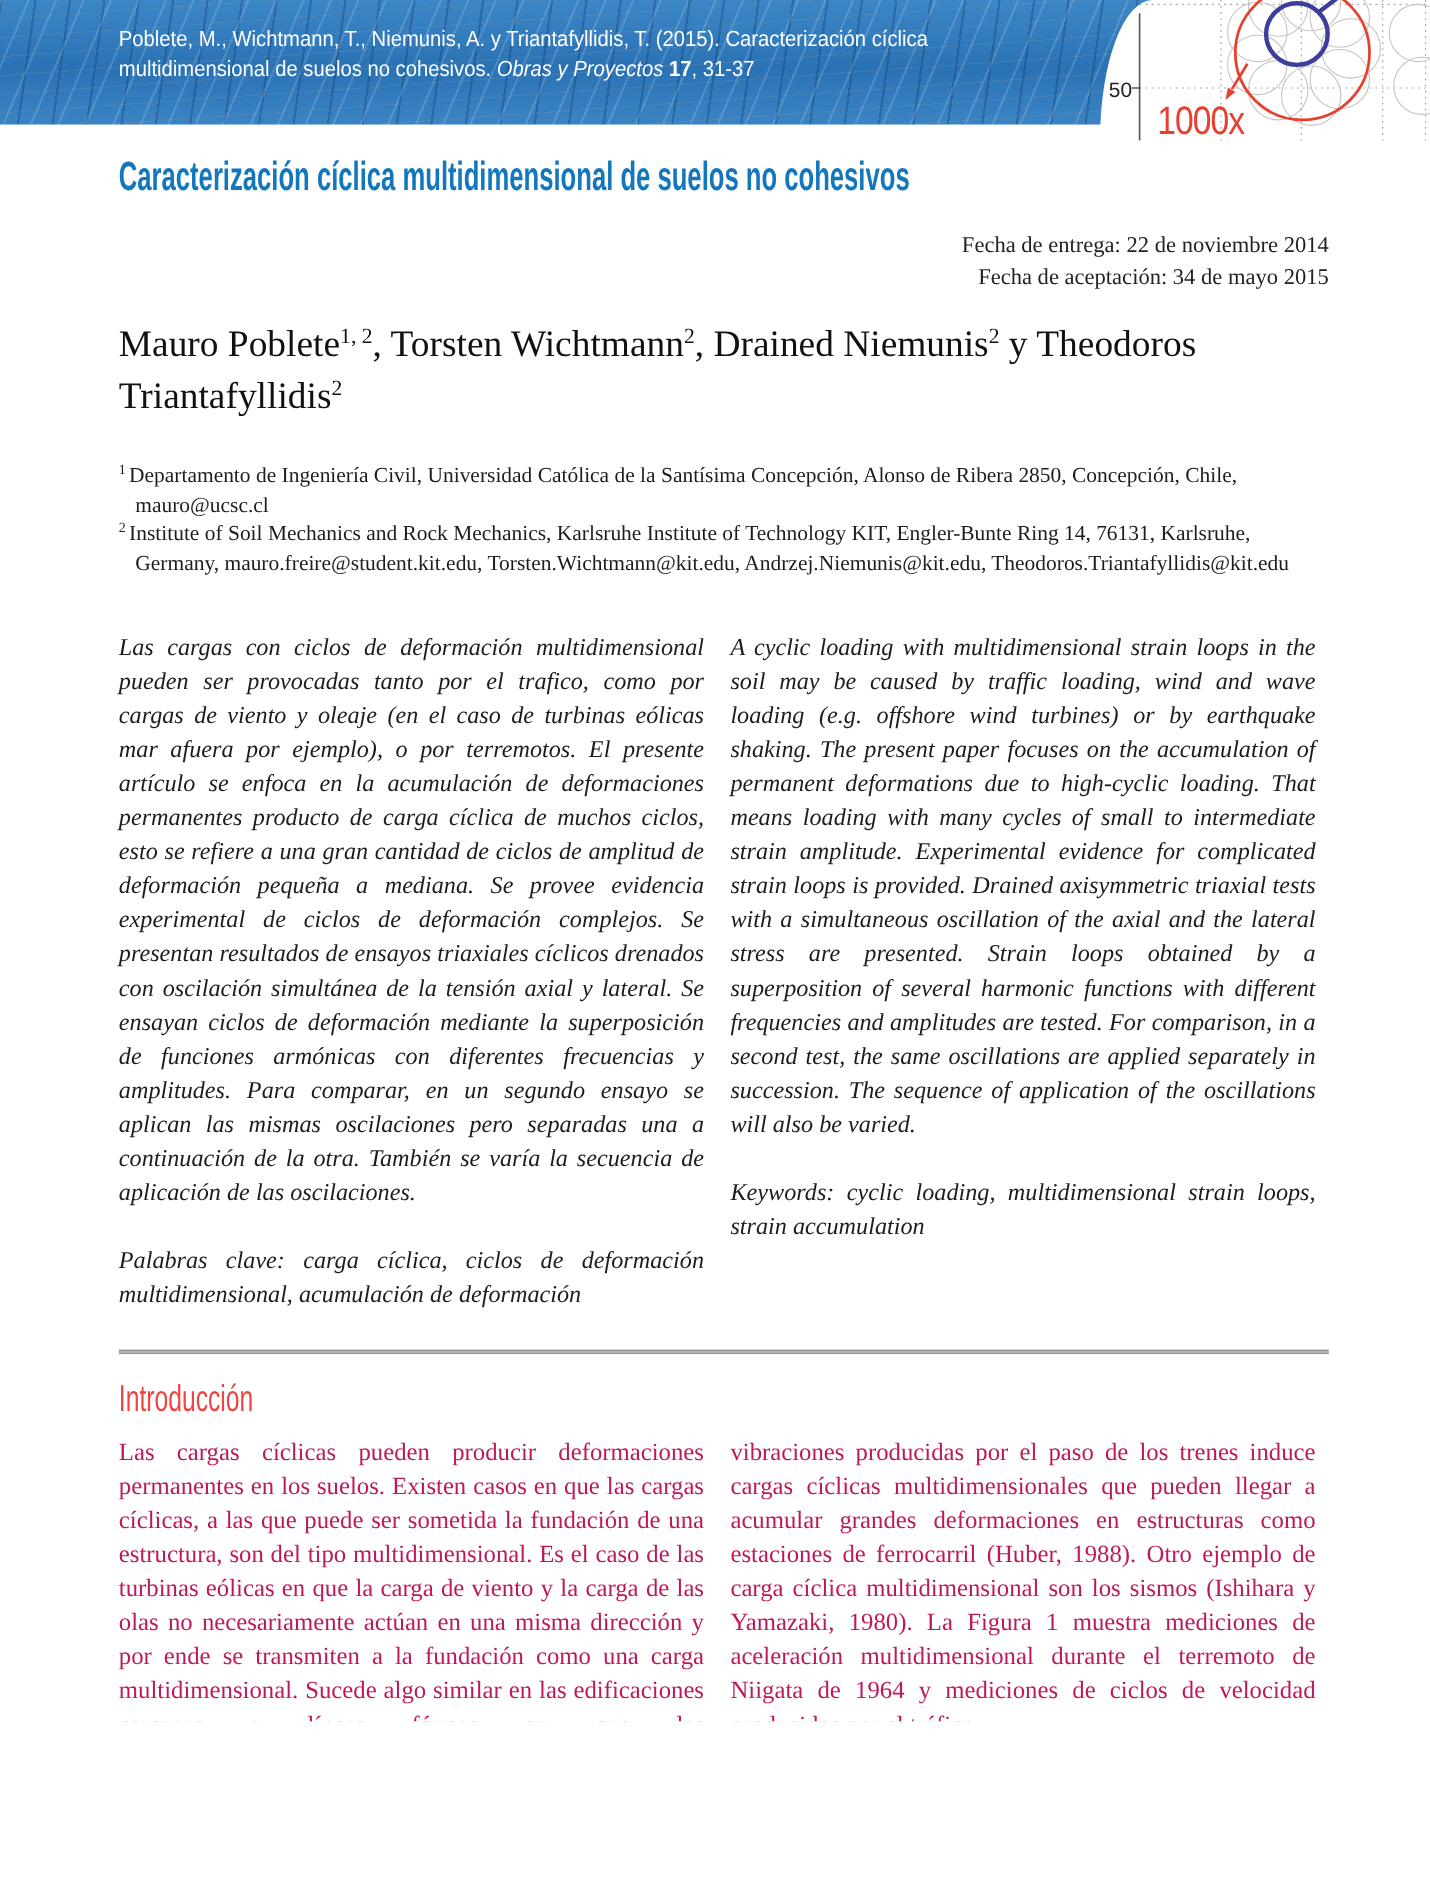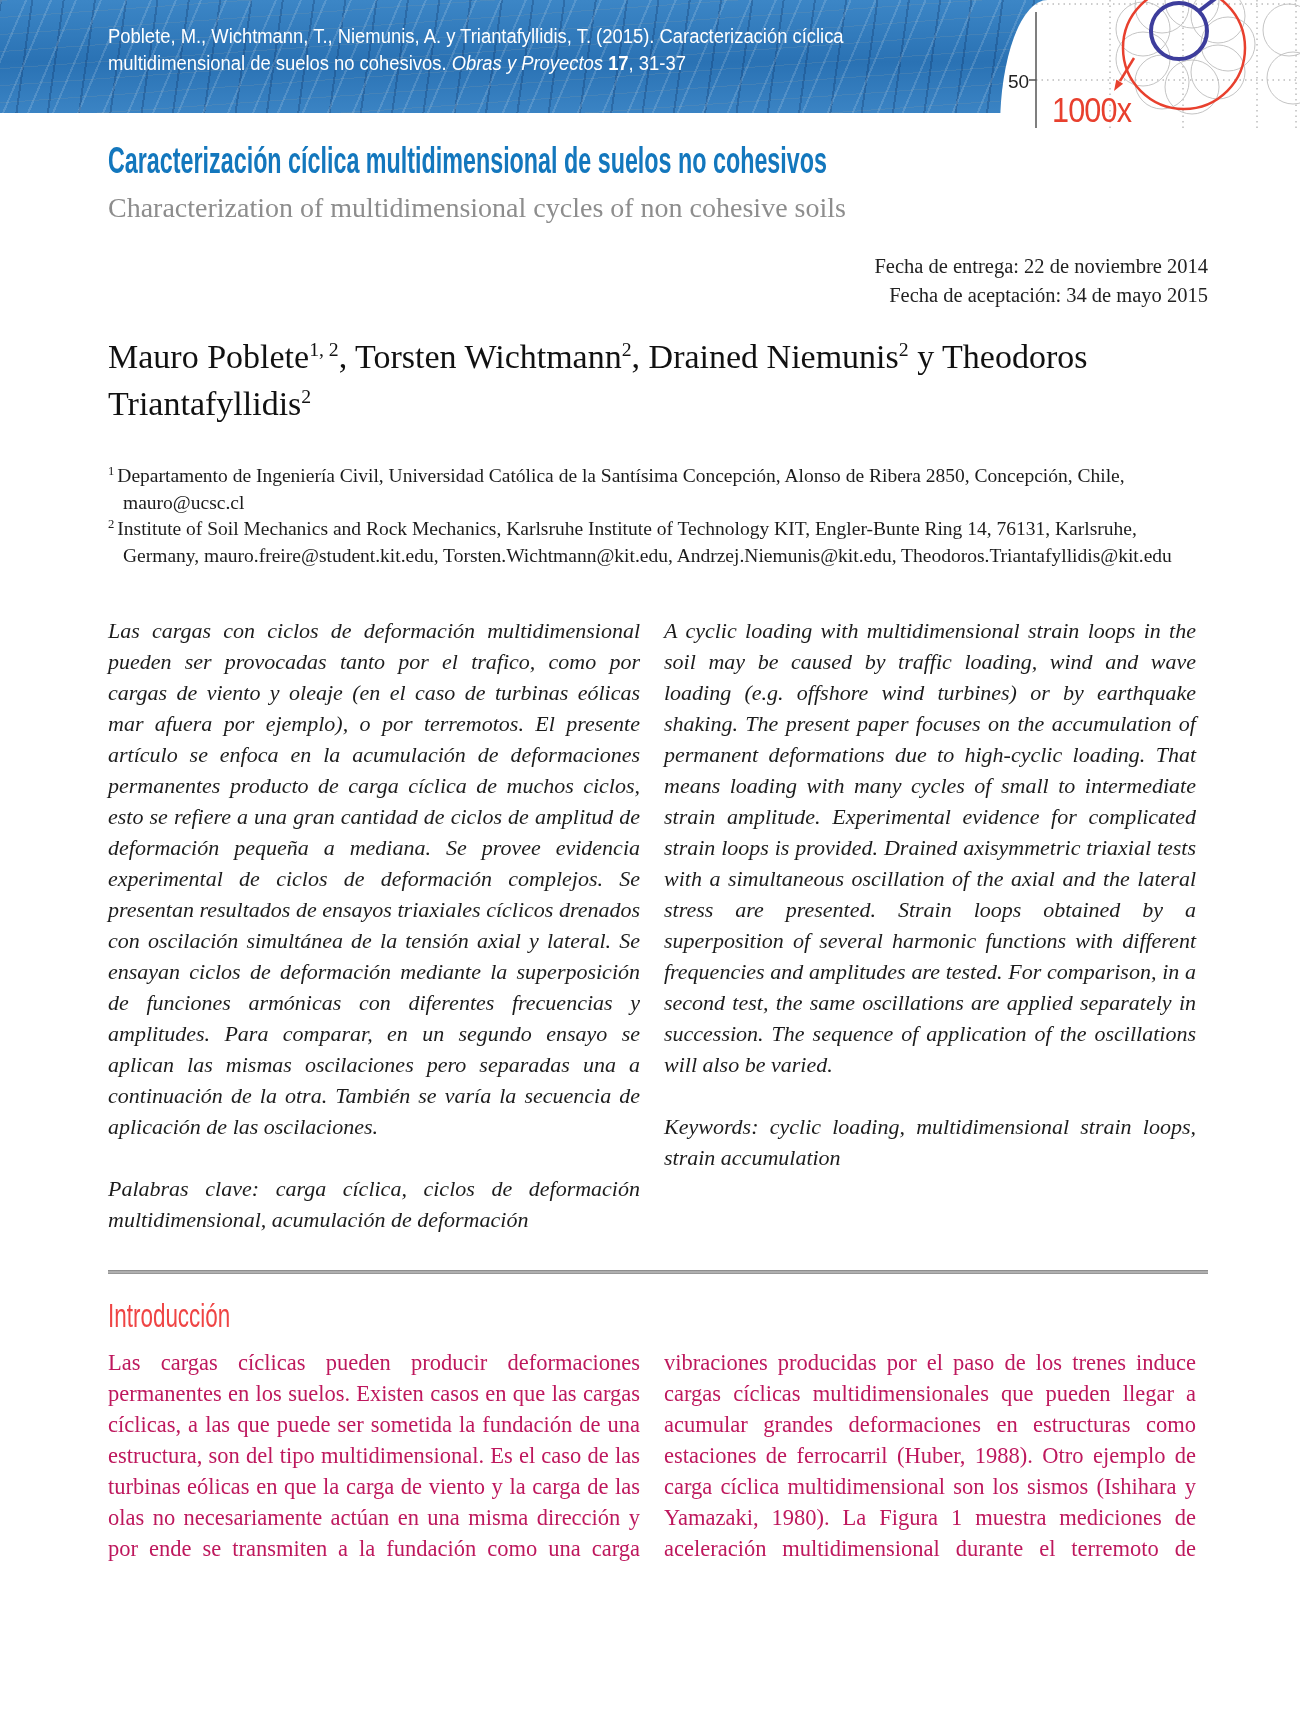--- a/index.html
+++ b/index.html
@@ -133,21 +133,20 @@
         <text transform="translate(52,122) scale(0.85,1)" font-size="36" fill="#e8402e" font-family="Liberation Sans, sans-serif" letter-spacing="-1">1000x</text>
       </svg>
     </div>
   </header>
 
   <main>
 
     <h1 class="title">
       <span class="condensed">Caracterización cíclica multidimensional de suelos no cohesivos</span>
     </h1>
-    <h2 class="subtitle">Characterization of multidimensional cycles of non cohesive soils</h2>
 
     <div class="dates">
       <div>Fecha de entrega: 22 de noviembre 2014</div>
       <div>Fecha de aceptación: 34 de mayo 2015</div>
     </div>
 
     <h2 class="authors"><span>Mauro Poblete</span><sup>1, 2</sup><span>, </span><span>Torsten Wichtmann</span><sup>2</sup><span>, </span><span>Drained Niemunis</span><sup>2</sup><span> y </span><span>Theodoros Triantafyllidis</span><sup>2</sup></h2>
 
     <div class="affiliations">
       <p class="affiliation"><sup>1</sup><span>Departamento de Ingeniería Civil, Universidad Católica de la Santísima Concepción, Alonso de Ribera 2850, Concepción, Chile, mauro@ucsc.cl</span></p>

